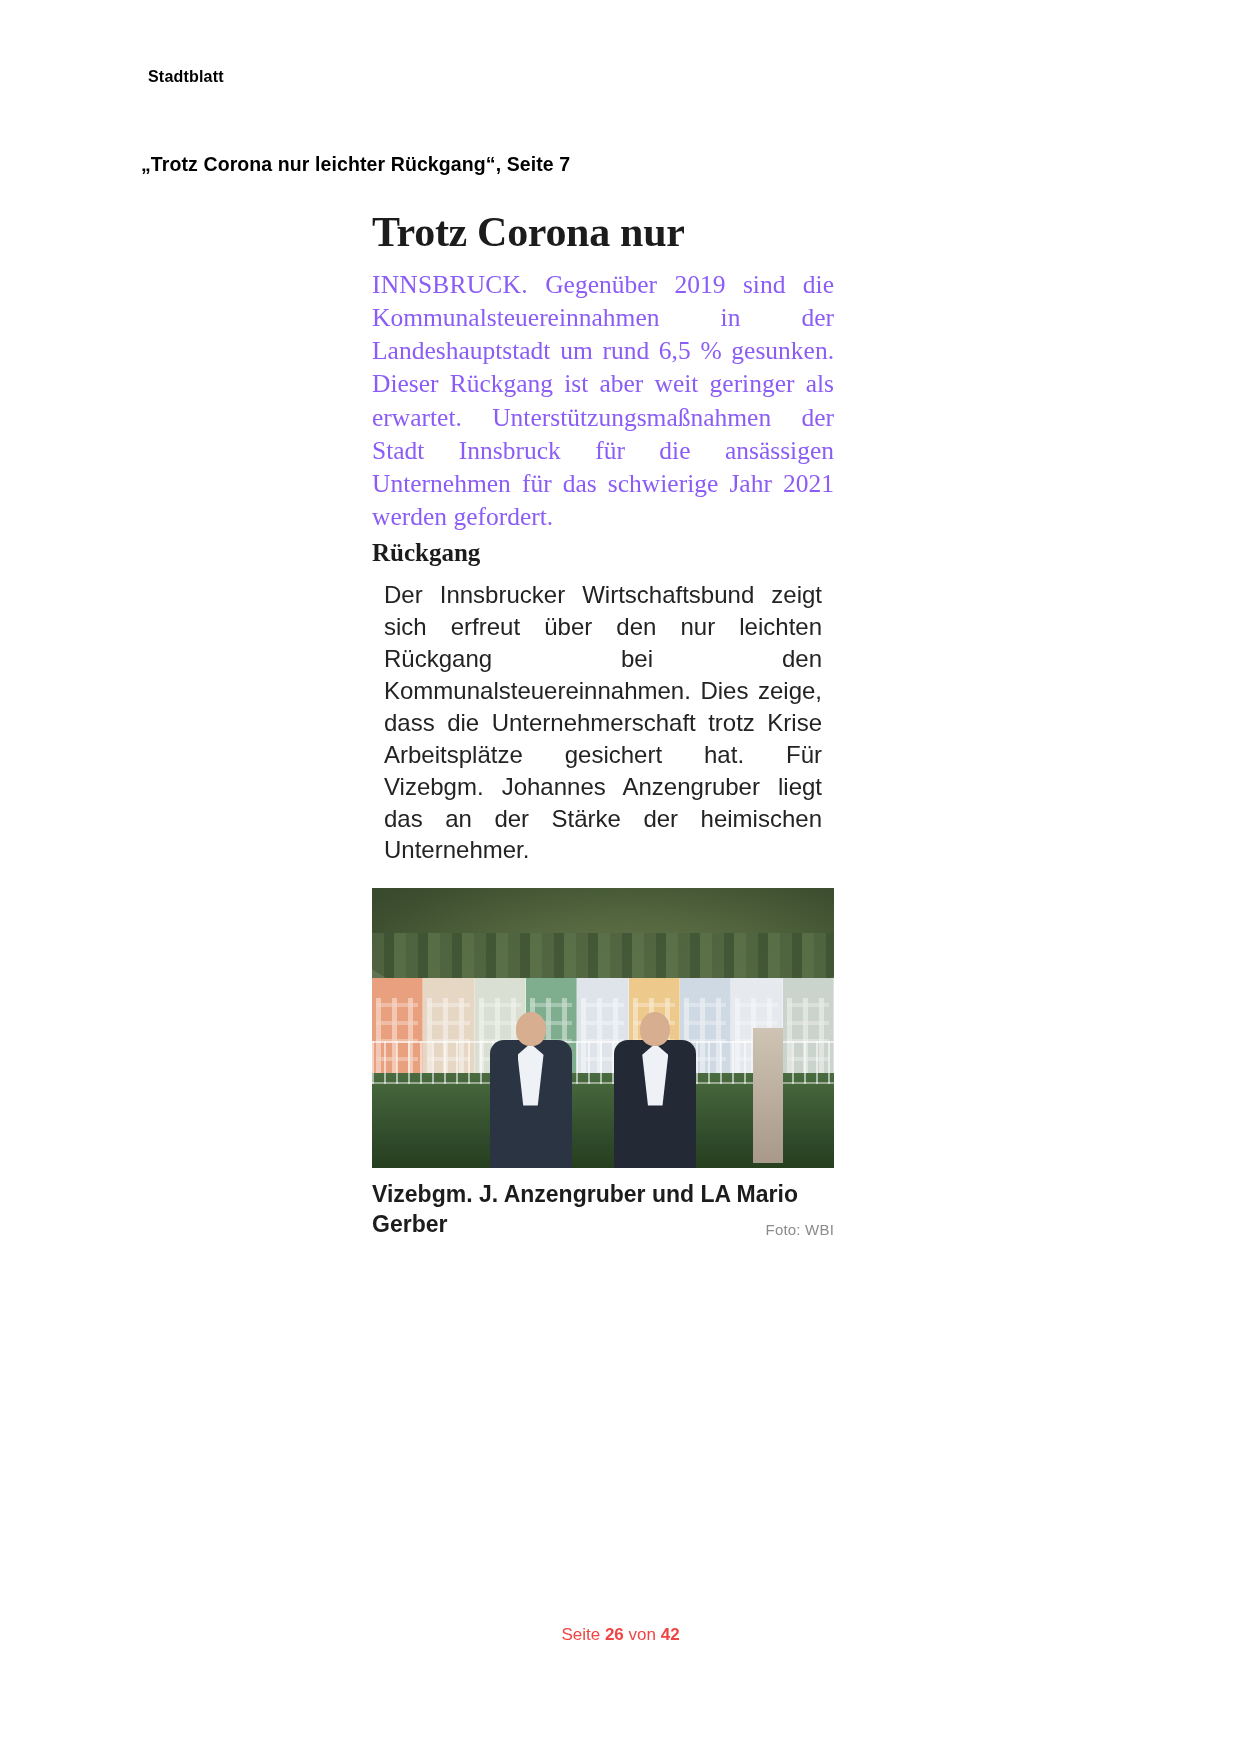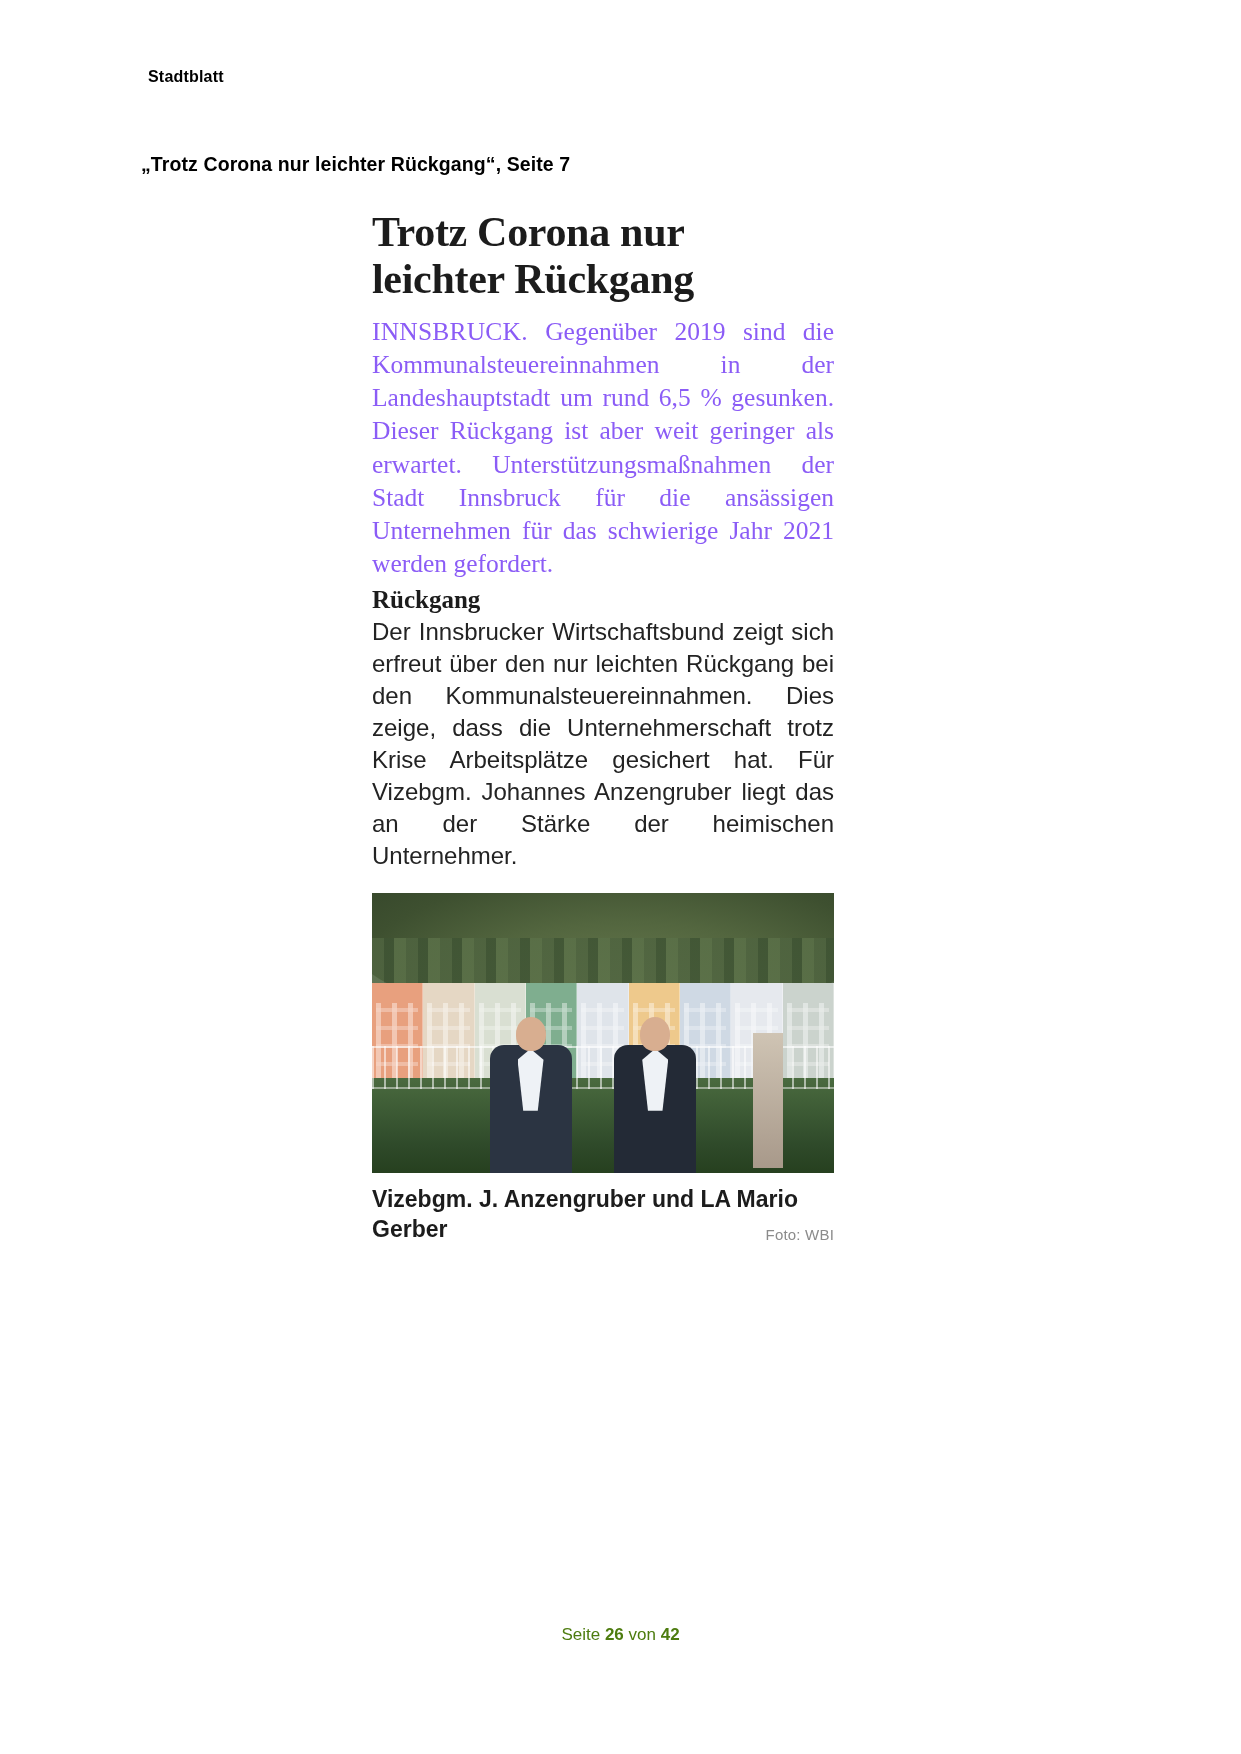--- a/index.html
+++ b/index.html
@@ -79,21 +79,21 @@
     color: #1c1c1c;
     margin: 6px 0 2px 0;
   }
 
   .clip-body2 {
     font-family: "Liberation Sans", sans-serif;
     font-size: 24px;
     line-height: 1.33;
     color: #232323;
     text-align: justify;
-    margin: 0;
+    margin: 12px;
   }
 
   
   .photo {
     position: relative;
     margin: 22px 0 0 0;
     width: 462px;
     height: 280px;
     overflow: hidden;
     background: #cfd6d2;
@@ -224,38 +224,37 @@
   }
 
   
   .footer {
     position: absolute;
     left: 0;
     right: 0;
     top: 1625px;
     text-align: center;
     font-size: 17px;
-    color: #4d7c0f;
+    color: #ef4444;
   }
   .footer b { font-weight: bold; }
 </style>
 </head>
 <body>
 
 <div class="page">
 
   <div class="doc-header">Stadtblatt</div>
 
   <div class="doc-subtitle">„Trotz Corona nur leichter Rückgang“, Seite 7</div>
 
   <div class="clipping">
 
     <h1 class="clip-headline">
       <span>Trotz Corona nur</span><br>
-      <span>leichter Rückgang</span>
     </h1>
 
     <p class="clip-body"><span class="lead-city">INNSBRUCK.</span><span> Gegenüber 2019 sind die Kommunalsteuereinnahmen in der Landeshauptstadt um rund 6,5 % gesunken. Dieser Rückgang ist aber weit geringer als erwartet. Unterstützungsmaßnahmen der Stadt Innsbruck für die ansässigen Unternehmen für das schwierige Jahr 2021 werden gefordert.</span></p>
 
     <div class="clip-subhead">Rückgang</div>
 
     <p class="clip-body2">Der Innsbrucker Wirtschaftsbund zeigt sich erfreut über den nur leichten Rückgang bei den Kommunalsteuereinnahmen. Dies zeige, dass die Unternehmerschaft trotz Krise Arbeitsplätze gesichert hat. Für Vizebgm. Johannes Anzengruber liegt das an der Stärke der heimischen Unternehmer.</p>
 
     <div class="photo">
       <div class="sky"></div>

